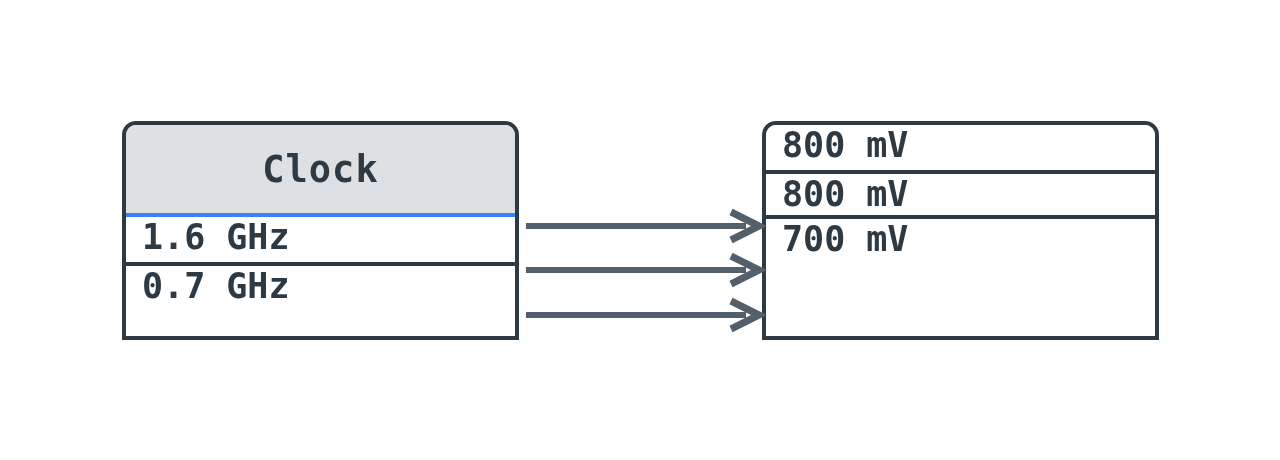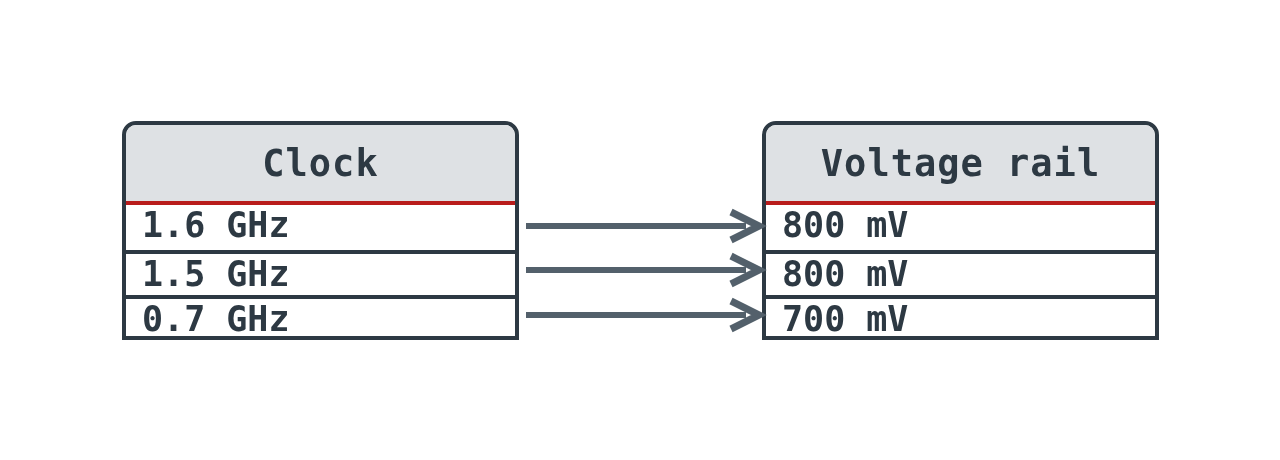--- a/index.html
+++ b/index.html
@@ -24,23 +24,23 @@
     box-sizing: border-box;
     border: 4px solid #2d3943;
     border-radius: 14px 14px 0 0;
     background: #ffffff;
     overflow: hidden;
   }
   .table.left  { left: 122px; }
   .table.right { left: 762px; }
   .thead {
     box-sizing: border-box;
-    height: 80px;
+    height: 92px;
     background: #dee1e4;
-    border-bottom: 4px solid #b91c1c;
+    border-bottom: 4px solid #3b82f6;
     display: flex;
     align-items: center;
     justify-content: center;
     font-size: 37px;
     font-weight: 600;
     letter-spacing: 1px;
   }
   .trow {
     box-sizing: border-box;
     height: 45px;
@@ -76,29 +76,25 @@
 <body>
 
 <div class="canvas">
 
   <div class="table left">
     <div class="thead">Clock</div>
     <div class="trow">
       <span>1.6 GHz</span>
     </div>
     <div class="trow">
-      <span>1.5 GHz</span>
-    </div>
-    <div class="trow">
       <span>0.7 GHz</span>
     </div>
   </div>
 
   <div class="table right">
-    <div class="thead">Voltage rail</div>
     <div class="trow">
       <span>800 mV</span>
     </div>
     <div class="trow">
       <span>800 mV</span>
     </div>
     <div class="trow">
       <span>700 mV</span>
     </div>
   </div>

